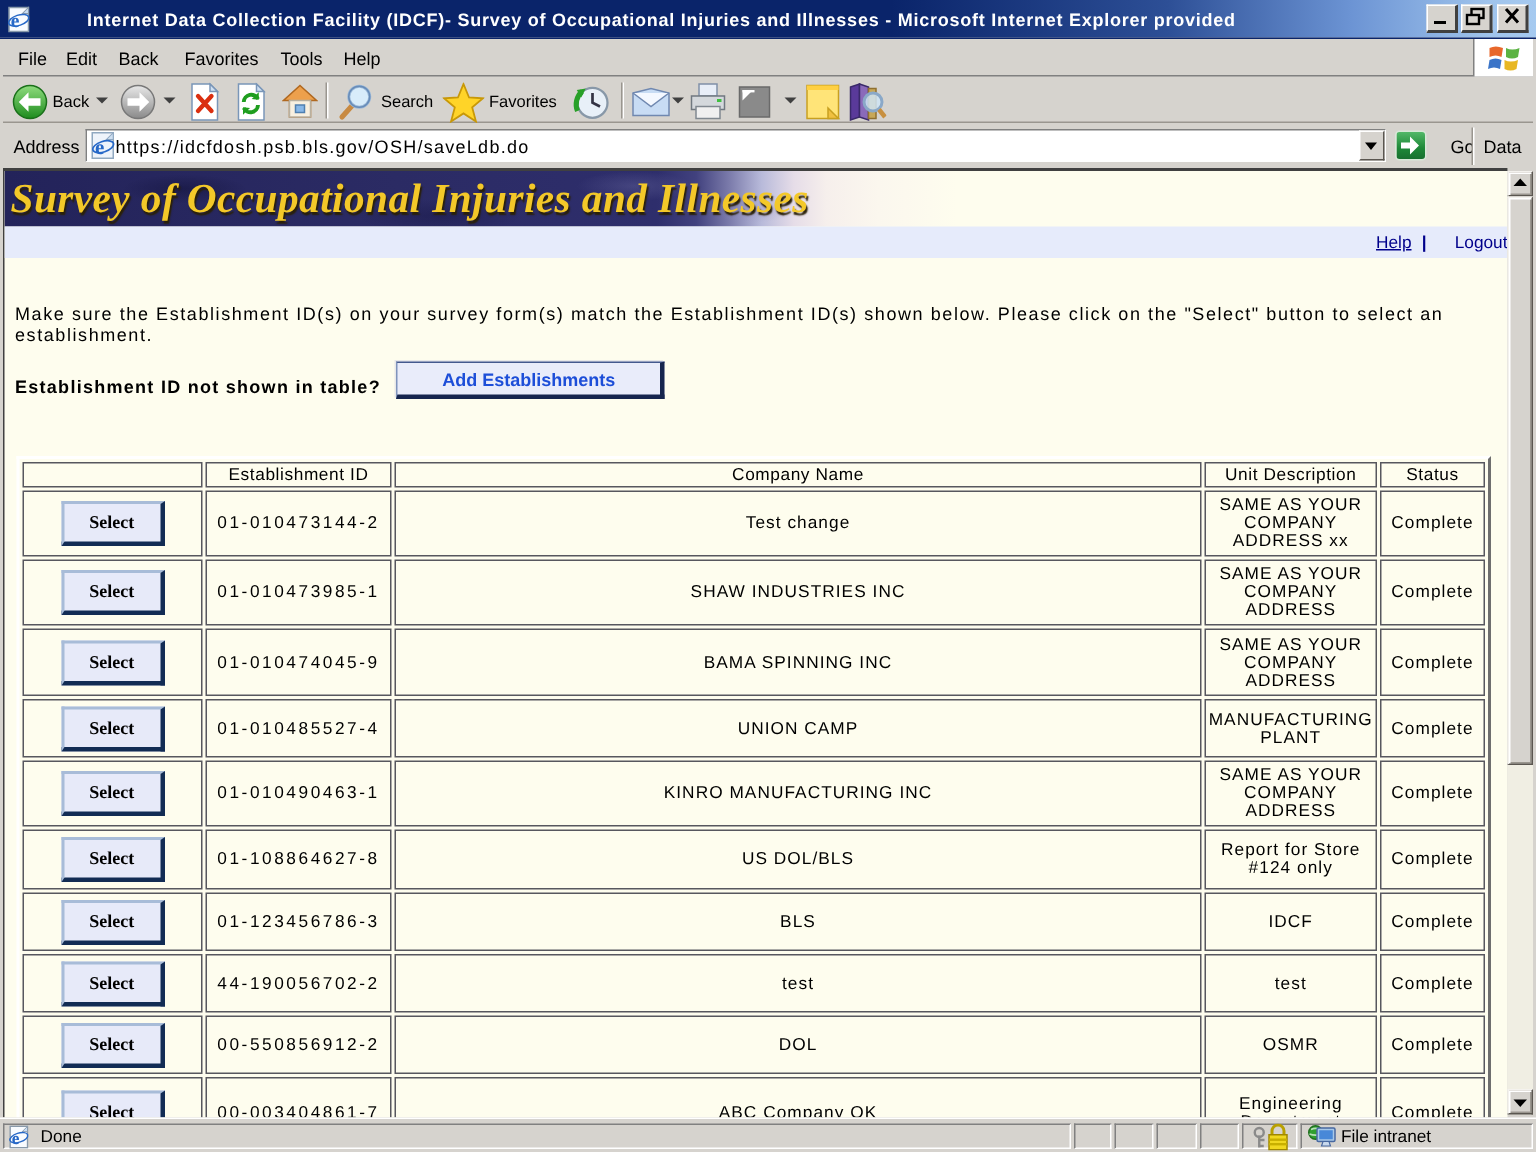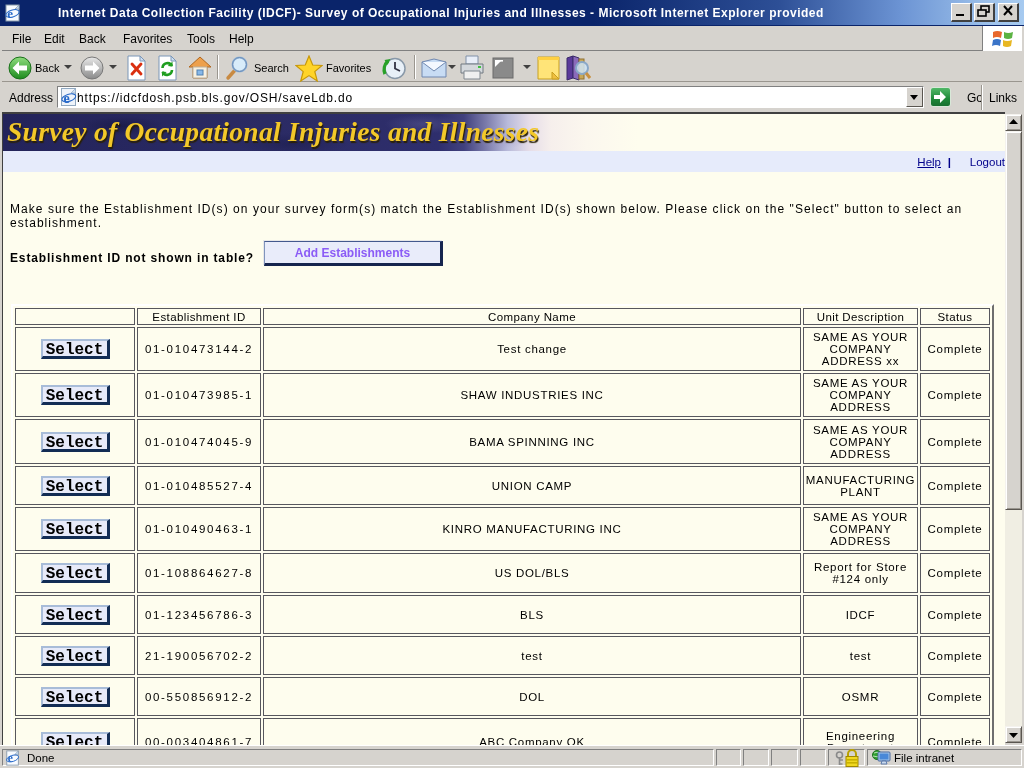--- a/index.html
+++ b/index.html
@@ -34,29 +34,29 @@
 #banner { position:relative; width:870px; height:37px;
   background:radial-gradient(60px 14px at 120px 12px, rgba(0,0,25,0.28), transparent 70%),radial-gradient(80px 16px at 290px 30px, rgba(0,0,35,0.22), transparent 70%),radial-gradient(55px 14px at 420px 10px, rgba(130,130,180,0.28), transparent 70%),radial-gradient(40px 12px at 500px 26px, rgba(150,140,190,0.3), transparent 70%),linear-gradient(90deg,#23235a 0%,#2b2b64 30%,#2e2e6c 50%,#41417e 53%,#7a7aaa 55.5%,#b8bada 58%,#e6dde8 60.5%,#f6efec 63%,#fbf7ee 67%,#fefdee 73%); }
 #bannertext { position:absolute; left:4px; top:2px; font-family:"Liberation Serif", serif; font-style:italic; font-weight:bold;
   font-size:27.5px; color:#f3c829; text-shadow:1px 2px 1px #2a2008; letter-spacing:0.3px; white-space:nowrap; }
 #helpbar { position:relative; width:1002px; height:21px; background:#e6ebfb; font-size:11.5px; color:#00008b; }
 #para { margin:30px 0 0 7px; font-size:12px; line-height:14px; letter-spacing:1.05px; color:#000; width:980px; }
 #addline { position:relative; margin:11px 0 0 7px; height:26px; }
 #addlbl { position:absolute; left:0; top:10px; font-size:12px; font-weight:bold; letter-spacing:0.85px; }
 #addbtn { position:absolute; left:254px; top:0px; width:179px; height:25px; background:#e9ecfa;
   border-style:solid; border-width:1px 3px 3px 1px; border-color:#44598e #16254e #16254e #8094bc;
-  font-family:"Liberation Sans", sans-serif; font-size:12px; font-weight:bold; color:#8b5cf6; box-shadow:-1px -1px 0 #e8e8e8; }
+  font-family:"Liberation Sans", sans-serif; font-size:12px; font-weight:bold; color:#1d4ed8; box-shadow:-1px -1px 0 #e8e8e8; }
 table { border-collapse:separate; border-spacing:2px; margin:37px 0 0 8px; table-layout:fixed;
   border:2px solid; border-color:#ffffff #6e6e6e #6e6e6e #ffffff;
   font-family:"Liberation Sans", sans-serif; }
 td,th { border:1px solid #57575e; font-size:11.5px; letter-spacing:0.7px; text-align:center; vertical-align:middle; padding:0; }
 th { font-weight:normal; height:17px; letter-spacing:0.4px; }
 td.id { letter-spacing:1.7px; }
-.selbtn { width:69px; height:20px; background:#e7eaf9; font-family:Liberation Mono, monospace;
-  font-size:16px; font-weight:bold; color:#000;
+.selbtn { width:69px; height:30px; background:#e7eaf9; font-family:Liberation Serif, serif;
+  font-size:12px; font-weight:bold; color:#000;
   border-style:solid; border-width:2px 3px 3px 2px; border-color:#a8bcd8 #122c54 #122c54 #a8bcd8; }
 .c1 { width:120px; } .c2 { width:124px; } .c3 { width:538px;text-align:center; } .c4 { width:115px; } .c5 { width:70px; }
 </style>
 </head>
 <body>
 <div id="titlebar">
   <svg style="position:absolute;left:4px;top:4px;" width="18" height="18" viewBox="0 0 18 18">
     <rect x="2" y="1" width="13" height="16" fill="#f8fbff" stroke="#8899aa"></rect>
     <path d="M15 1 L15 5 L11 5 Z" fill="#c8ddf4" stroke="#8899aa" stroke-width="0.7"></path>
     <text x="3.2" y="14" font-family="Liberation Serif" font-weight="bold" font-size="13" fill="#2668c8">e</text>
@@ -193,21 +193,21 @@
   <div style="position:absolute;left:904px;top:4px;width:17px;height:20px;background:#d6d3ce;border:1px solid;border-color:#fff #5a5650 #5a5650 #fff;">
     <div style="position:absolute;left:3px;top:7px;width:0;height:0;border-left:4px solid transparent;border-right:4px solid transparent;border-top:5px solid #000;"></div>
   </div>
   <div style="position:absolute;left:928px;top:4px;width:21px;height:20px;background:linear-gradient(180deg,#52b868 0%,#1e8838 60%,#187030 100%);border:1px solid #d8e8d8;border-radius:3px;">
     <svg width="19" height="18" viewBox="0 0 19 18">
         <path d="M9 3 L15 9 L9 15 L9 11 L3 11 L3 7 L9 7 Z" fill="#fff"></path>
       </svg>
   </div>
   <span style="position:absolute;left:953px;top:8px;font-size:12px;margin-left:12px;">Go</span>
   <div class="tsep" style="position:absolute;left:979px;top:2px;height:25px;"></div>
-  <span style="position:absolute;left:987px;top:8px;font-size:12px;">Links</span>
+  <span style="position:absolute;left:987px;top:8px;font-size:12px;">Data</span>
 </div>
 <div id="content">
   <div id="banner">
       <div id="bannertext">Survey of Occupational Injuries and Illnesses</div>
     </div>
   <div id="helpbar">
       <span style="position:absolute;right:64px;top:5px;"><a href="#" style="color:#00008b;">Help</a></span>
       <b style="position:absolute;right:54px;top:5px;">|</b>
       <span style="position:absolute;right:0px;top:5px;">Logout</span>
     </div>
@@ -269,21 +269,21 @@
         </tr>
     <tr style="height:39px;">
           <td><button class="selbtn">Select</button></td>
           <td class="id">01-123456786-3</td>
           <td>BLS</td>
           <td>IDCF</td>
           <td>Complete</td>
         </tr>
     <tr style="height:39px;">
           <td><button class="selbtn">Select</button></td>
-          <td class="id">21-190056702-2</td>
+          <td class="id">44-190056702-2</td>
           <td>test</td>
           <td>test</td>
           <td>Complete</td>
         </tr>
     <tr style="height:39px;">
           <td><button class="selbtn">Select</button></td>
           <td class="id">00-550856912-2</td>
           <td>DOL</td>
           <td>OSMR</td>
           <td>Complete</td>

